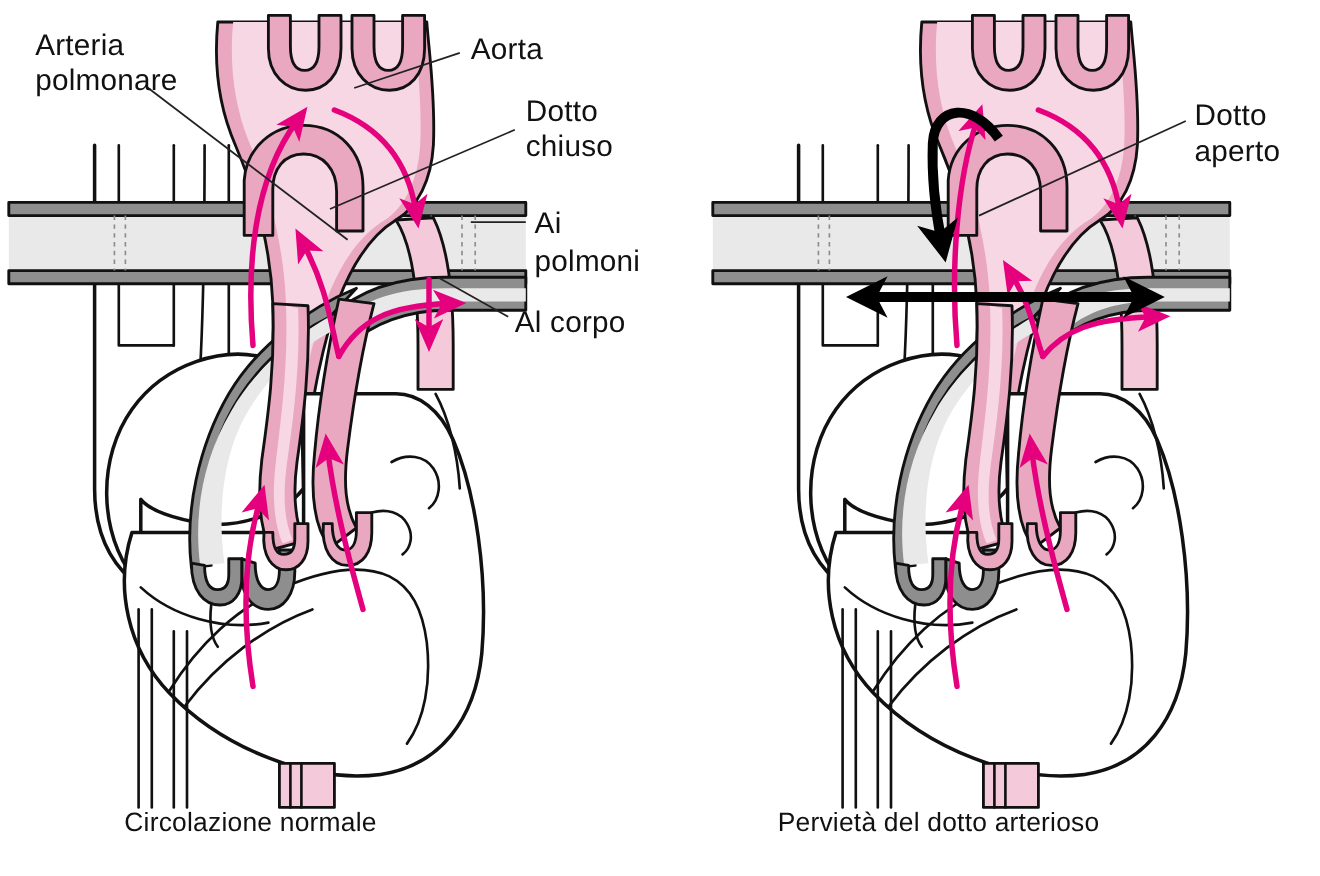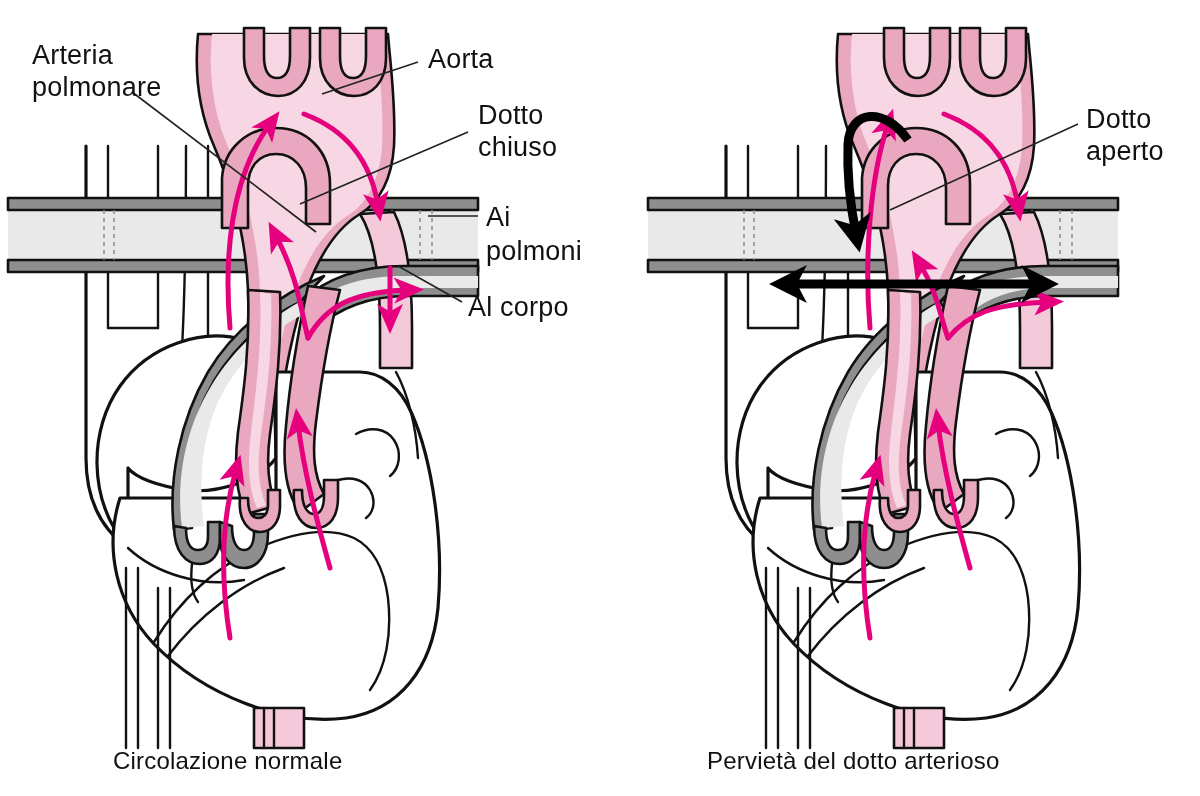--- a/index.html
+++ b/index.html
@@ -1,19 +1,19 @@
 <!DOCTYPE html>
 <html><head>
 <meta charset="utf-8">
 <title>Pervietà del dotto arterioso</title>
 <style>
   html,body{margin:0;padding:0;background:#ffffff;}
   body{width:1200px;height:796px;position:relative;overflow:hidden;
        font-family:"Liberation Sans","DejaVu Sans",sans-serif;color:#1a1a1a;}
-  #figure{position:absolute;left:0;top:14px;width:1200px;height:741px;}
+  #figure{position:absolute;left:0;top:0;width:1200px;height:741px;}
   svg{display:block;}
   .lbl{font-family:"Liberation Sans","DejaVu Sans",sans-serif;
        font-size:27px;fill:#111111;letter-spacing:0.2px;}
   .cap{font-family:"Liberation Sans","DejaVu Sans",sans-serif;
        font-size:24px;fill:#111111;letter-spacing:0.2px;}
   .leader{stroke:#222;stroke-width:1.6;fill:none;}
   .outline{stroke:#111;stroke-width:3.2;fill:#ffffff;stroke-linejoin:round;stroke-linecap:round;}
   .outline-thin{stroke:#111;stroke-width:2.4;fill:none;stroke-linejoin:round;stroke-linecap:round;}
   .pinkwall{fill:#e9a8c0;stroke:#111;stroke-width:2.6;stroke-linejoin:round;}
   .pinklum{fill:#f7d7e4;stroke:none;}

